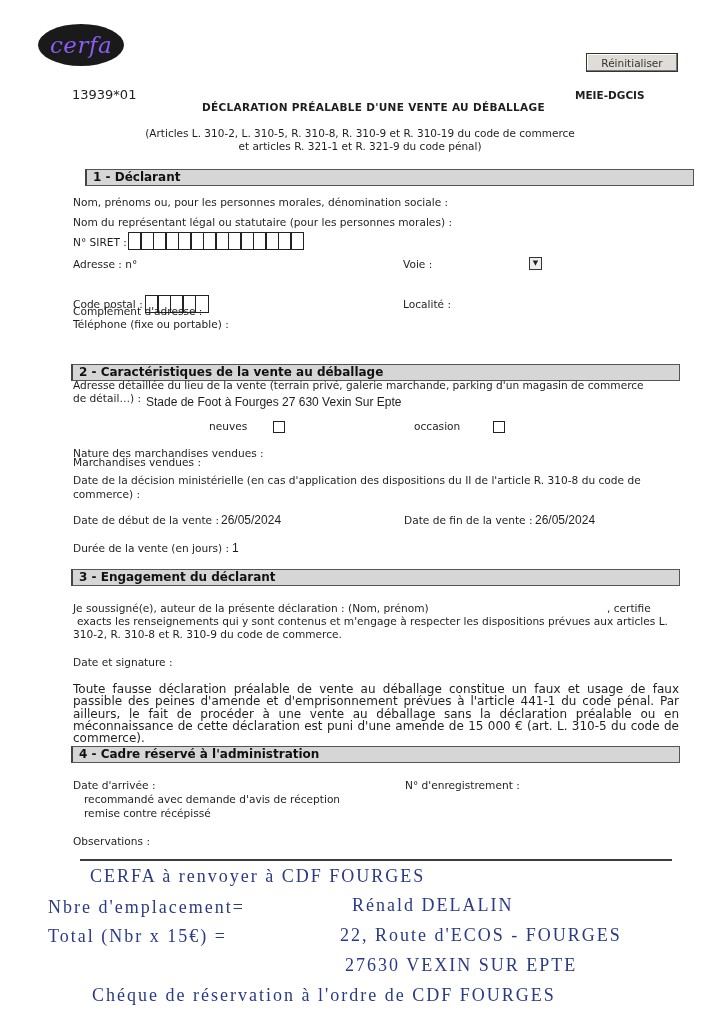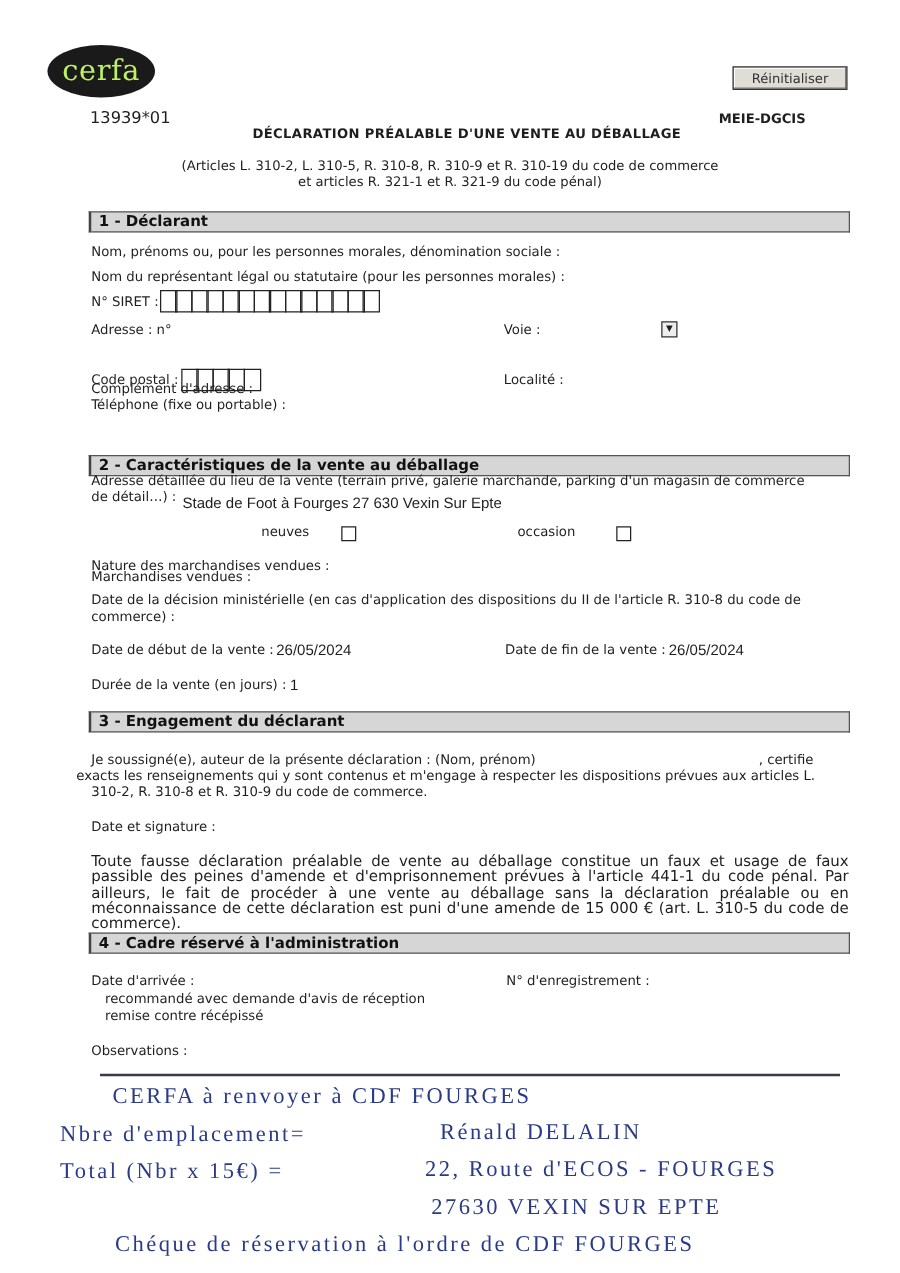--- a/index.html
+++ b/index.html
@@ -1,21 +1,21 @@
 <!DOCTYPE html>
 <html><head>
 <meta charset="utf-8">
 <style>
   html, body { margin:0; padding:0; }
   body { width:720px; height:1018px; background:#ffffff; position:relative; overflow:hidden;
          font-family:"DejaVu Sans", sans-serif; color:#1e1e1e; }
   .abs { position:absolute; }
   .t { font-size:10.6px; line-height:13px; white-space:nowrap; }
-  .logo { left:38px; top:36px; width:86px; height:42px; background:#1a1a1a; border-radius:50%;
-          color:#bef264; font-family:"DejaVu Serif", serif; font-size:23px;
+  .logo { left:38px; top:24px; width:86px; height:42px; background:#1a1a1a; border-radius:50%;
+          color:#8b5cf6; font-family:"DejaVu Serif", serif; font-style:italic; font-size:23px;
           display:flex; align-items:center; justify-content:center; letter-spacing:0.5px; }
   .formnum { left:72px; top:88px; font-size:13px; }
   .reset { left:586px; top:53px; width:90px; height:17px; background:#e0ddd6; border:1px solid #333;
            box-shadow: inset -1px -1px 0 #777, inset 1px 1px 0 #fff; font-size:10.5px;
            display:flex; align-items:center; justify-content:center; color:#333; }
   .meie { left:575px; top:89px; font-size:10.5px; font-weight:bold; }
   .title { left:202px; top:101px; font-size:10.5px; font-weight:bold; letter-spacing:0.3px; }
   .articles { left:0; width:720px; text-align:center; font-size:10.5px; line-height:13px; }
   .sechead { left:71px; width:609px; height:17px; background:#d6d6d6; border:1px solid #555;
              border-left:2px solid #444; box-sizing:border-box; font-size:12px; font-weight:bold;
@@ -35,21 +35,21 @@
 <body>
 
 <div class="abs logo">cerfa</div>
 <div class="abs t formnum">13939*01</div>
 <div class="abs reset">Réinitialiser</div>
 <div class="abs t meie">MEIE-DGCIS</div>
 <div class="abs t title">DÉCLARATION  PRÉALABLE  D'UNE VENTE  AU  DÉBALLAGE</div>
 <div class="abs articles" style="top:127px;">(Articles L. 310-2, L. 310-5, R. 310-8, R. 310-9 et R. 310-19 du code de commerce</div>
 <div class="abs articles" style="top:140px;">et articles R. 321-1 et R. 321-9 du code pénal)</div>
 
-<div class="abs sechead" style="top:169px;">1 - Déclarant</div>
+<div class="abs sechead" style="top:169px;margin-left:14px;">1 - Déclarant</div>
 <div class="abs t" style="left:73px;top:196px;">Nom, prénoms ou, pour les personnes morales, dénomination sociale :</div>
 <div class="abs t" style="left:73px;top:216px;">Nom du représentant légal ou statutaire (pour les personnes morales) :</div>
 <div class="abs t" style="left:73px;top:236px;">N° SIRET :</div>
 <div class="abs boxes" style="left:129px;top:232px;" id="siret-boxes">
     <span></span>
     <span></span>
     <span></span>
     <span></span>
     <span></span>
     <span></span>
@@ -92,21 +92,21 @@
 <div class="abs t" style="left:73px;top:514px;">Date de début de la vente :</div>
 <div class="abs typed" style="left:221px;top:513px;">26/05/2024</div>
 <div class="abs t" style="left:404px;top:514px;">Date de fin de la vente :</div>
 <div class="abs typed" style="left:535px;top:513px;">26/05/2024</div>
 <div class="abs t" style="left:73px;top:542px;">Durée de la vente (en jours) :</div>
 <div class="abs typed" style="left:232px;top:541px;">1</div>
 
 <div class="abs sechead" style="top:569px;">3 - Engagement du déclarant</div>
 <div class="abs t" style="left:73px;top:602px;">Je soussigné(e),  auteur de la présente déclaration : (Nom, prénom)</div>
 <div class="abs t" style="left:607px;top:602px;">, certifie</div>
-<div class="abs t" style="left:61px;top:615px;text-align:center;">exacts les renseignements qui y sont contenus et m'engage à respecter les dispositions prévues aux articles L.</div>
+<div class="abs t" style="left:77px;top:615px;text-align:center;">exacts les renseignements qui y sont contenus et m'engage à respecter les dispositions prévues aux articles L.</div>
 <div class="abs t" style="left:73px;top:628px;">310-2, R. 310-8 et R.  310-9 du code de commerce.</div>
 <div class="abs t" style="left:73px;top:656px;">Date et signature :</div>
 <div class="abs para small" style="top:683px;">Toute fausse déclaration préalable de vente au déballage constitue un faux et usage de faux passible des peines d'amende et d'emprisonnement prévues à l'article 441-1 du code pénal. Par ailleurs, le fait de procéder à une vente au déballage sans la déclaration préalable ou en méconnaissance de cette déclaration est puni d'une amende de 15 000 € (art. L. 310-5 du code de commerce).</div>
 
 <div class="abs sechead" style="top:746px;">4 - Cadre réservé à l'administration</div>
 <div class="abs t" style="left:73px;top:779px;">Date d'arrivée :</div>
 <div class="abs t" style="left:84px;top:793px;">recommandé avec demande d'avis de réception</div>
 <div class="abs t" style="left:84px;top:807px;">remise contre récépissé</div>
 <div class="abs t" style="left:405px;top:779px;">N° d'enregistrement :</div>
 <div class="abs t" style="left:73px;top:835px;">Observations :</div>

